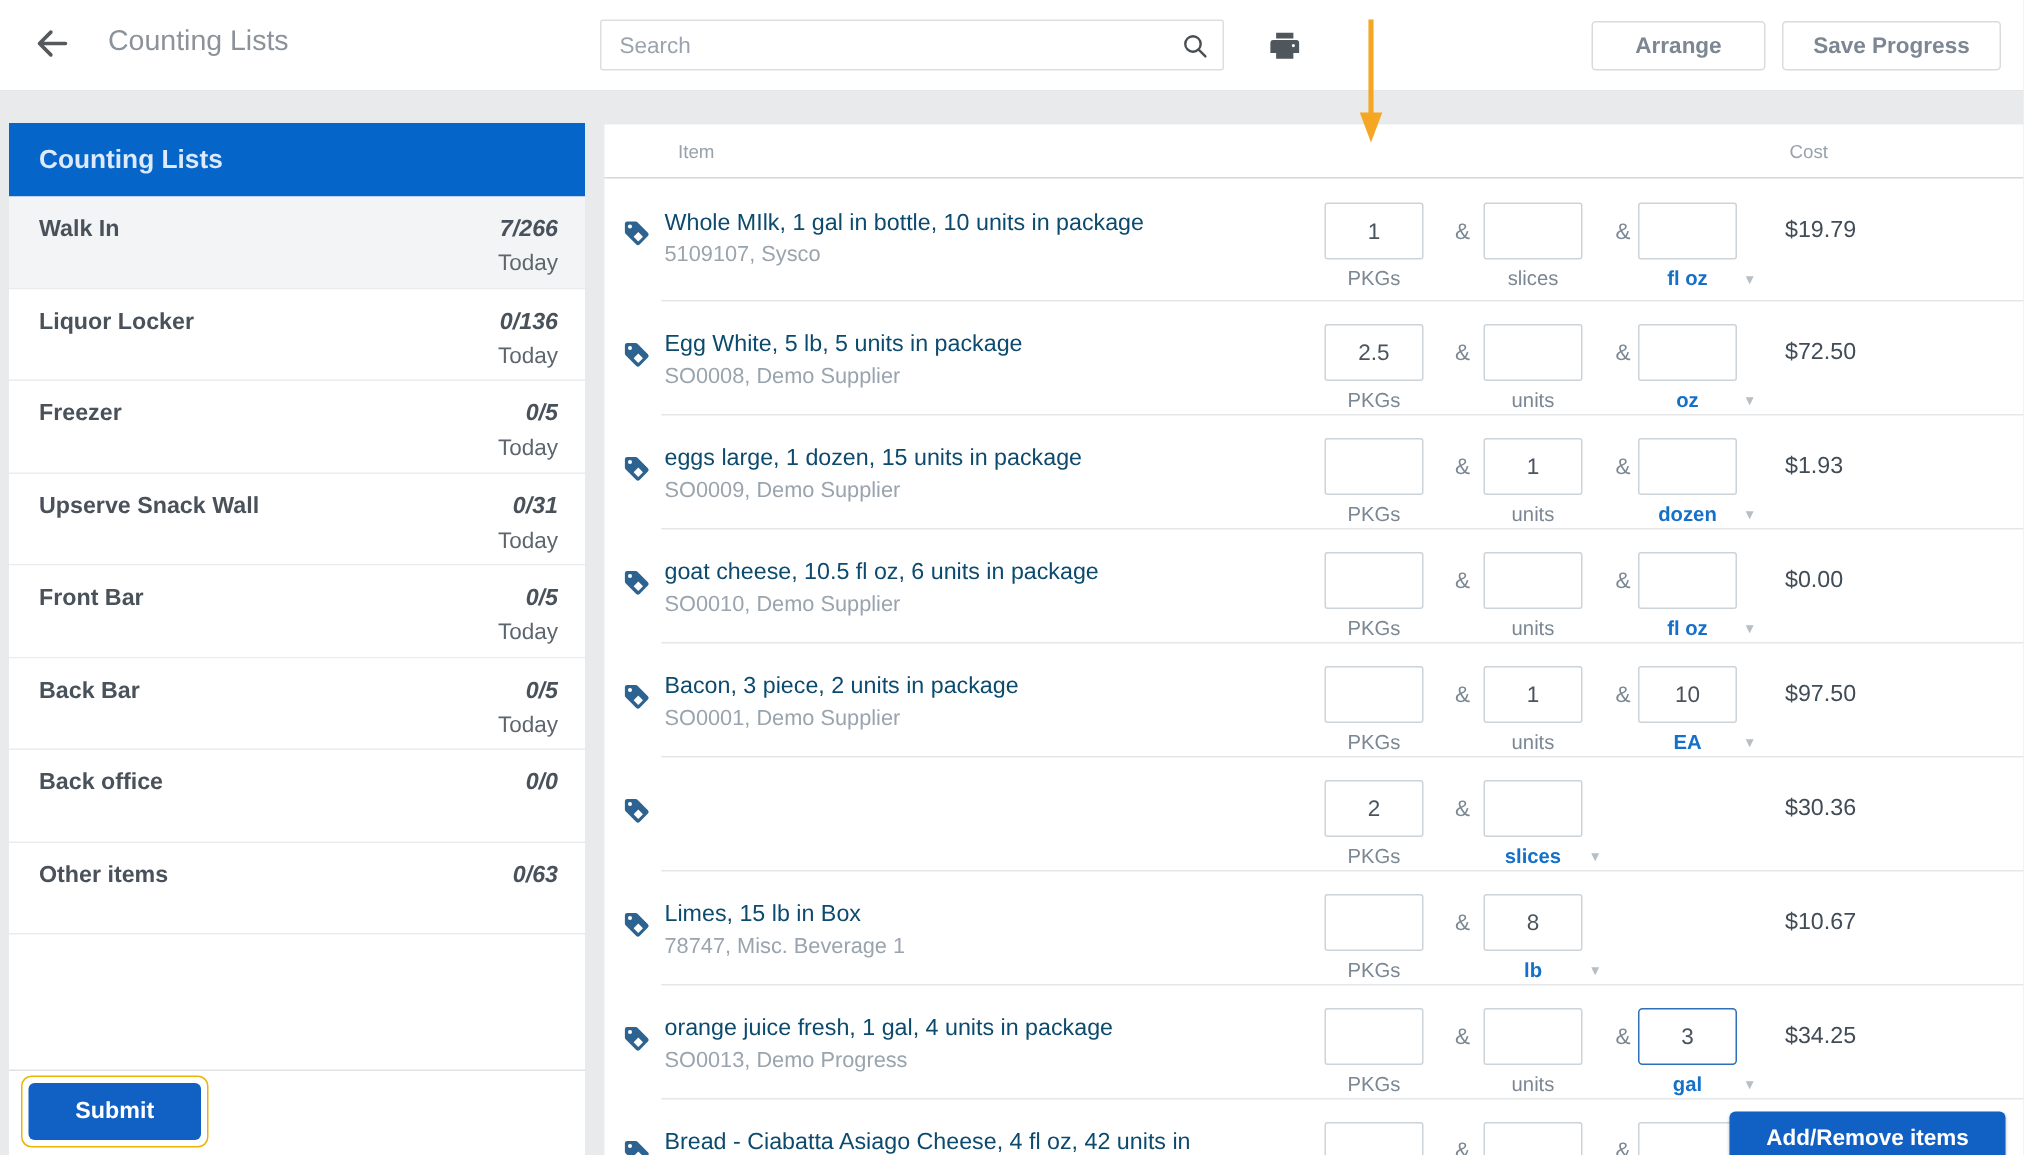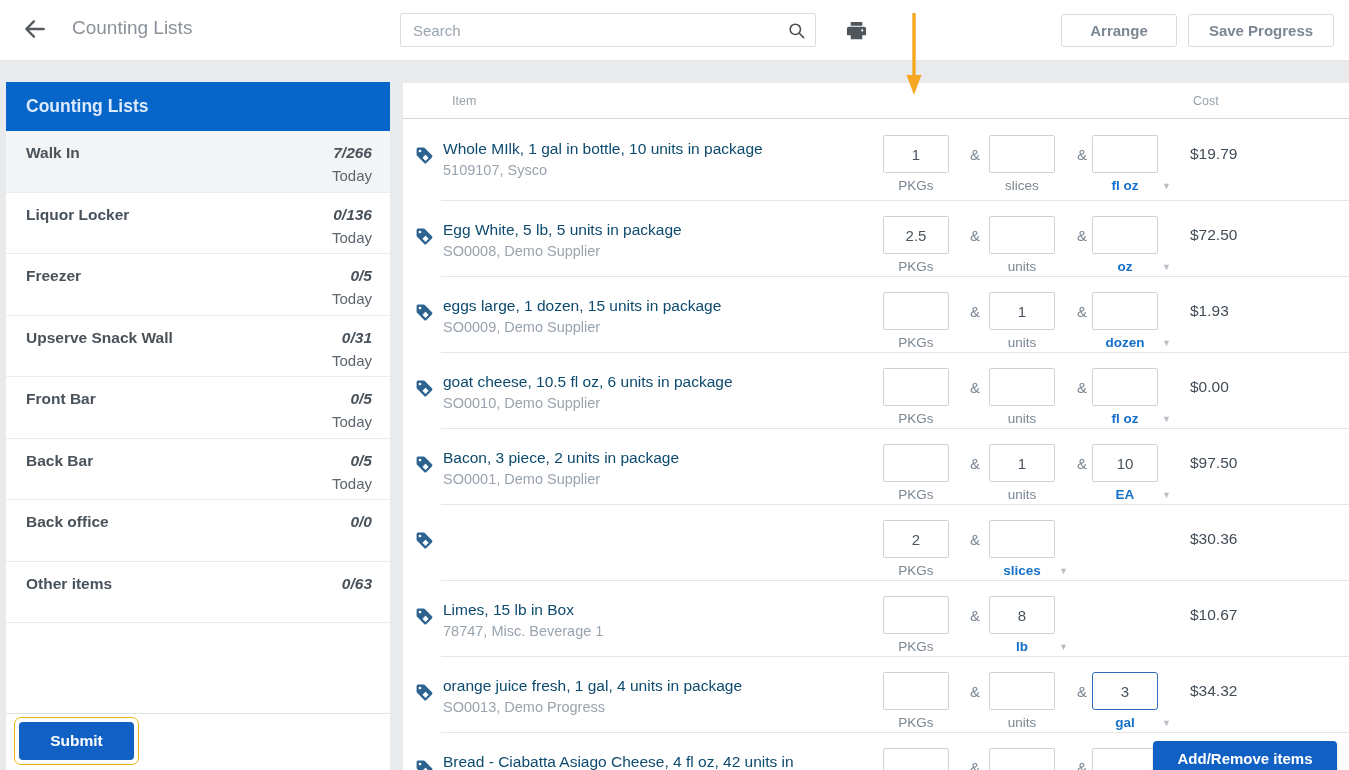--- a/index.html
+++ b/index.html
@@ -305,21 +305,21 @@
             <div class="ttitle">orange juice fresh, 1 gal, 4 units in package</div>
             <div class="tsub">SO0013, Demo Progress</div>
           </div>
           <div class="tarea">
             <div class="tgroup" style="left: 0px;"><input class="tinput" type="text" style=""><div class="tlabel">PKGs</div></div>
             <span class="amp" style="left: 82px;">&amp;</span>
             <div class="tgroup" style="left: 106px;"><input class="tinput" type="text" style=""><div class="tlabel">units</div></div>
             <span class="amp" style="left: 189px;">&amp;</span>
             <div class="tgroup" style="left: 209px;"><input class="tinput focused" type="text" value="3" style=""><div class="tlabel drop"><span class="dtext">gal</span><span class="caret">▼</span></div></div>
           </div>
-          <div class="tcost">$34.32</div>
+          <div class="tcost">$34.25</div>
         </div>
         <div class="trow" style="height: 76px;">
           <div class="tsep"></div>
           <span class="tag"><svg width="19" height="19" viewBox="0 0 24 24">
               <path d="M21.4 11.6l-9-9A2 2 0 0 0 11 2H4a2 2 0 0 0-2 2v7c0 .53.21 1.04.59 1.41l9 9a2 2 0 0 0 2.82 0l7-7a2 2 0 0 0 0-2.82z" fill="#2d6391"></path>
               <rect x="9.8" y="11.4" width="7" height="7" rx="1" transform="rotate(45 13.3 14.9)" fill="#fff" stroke="#2d6391" stroke-width="1.4"></rect>
               <circle cx="6.3" cy="6.3" r="1.7" fill="#fff"></circle>
             </svg></span>
           <div class="ttext">
             <div class="ttitle">Bread - Ciabatta Asiago Cheese, 4 fl oz, 42 units in package</div>

